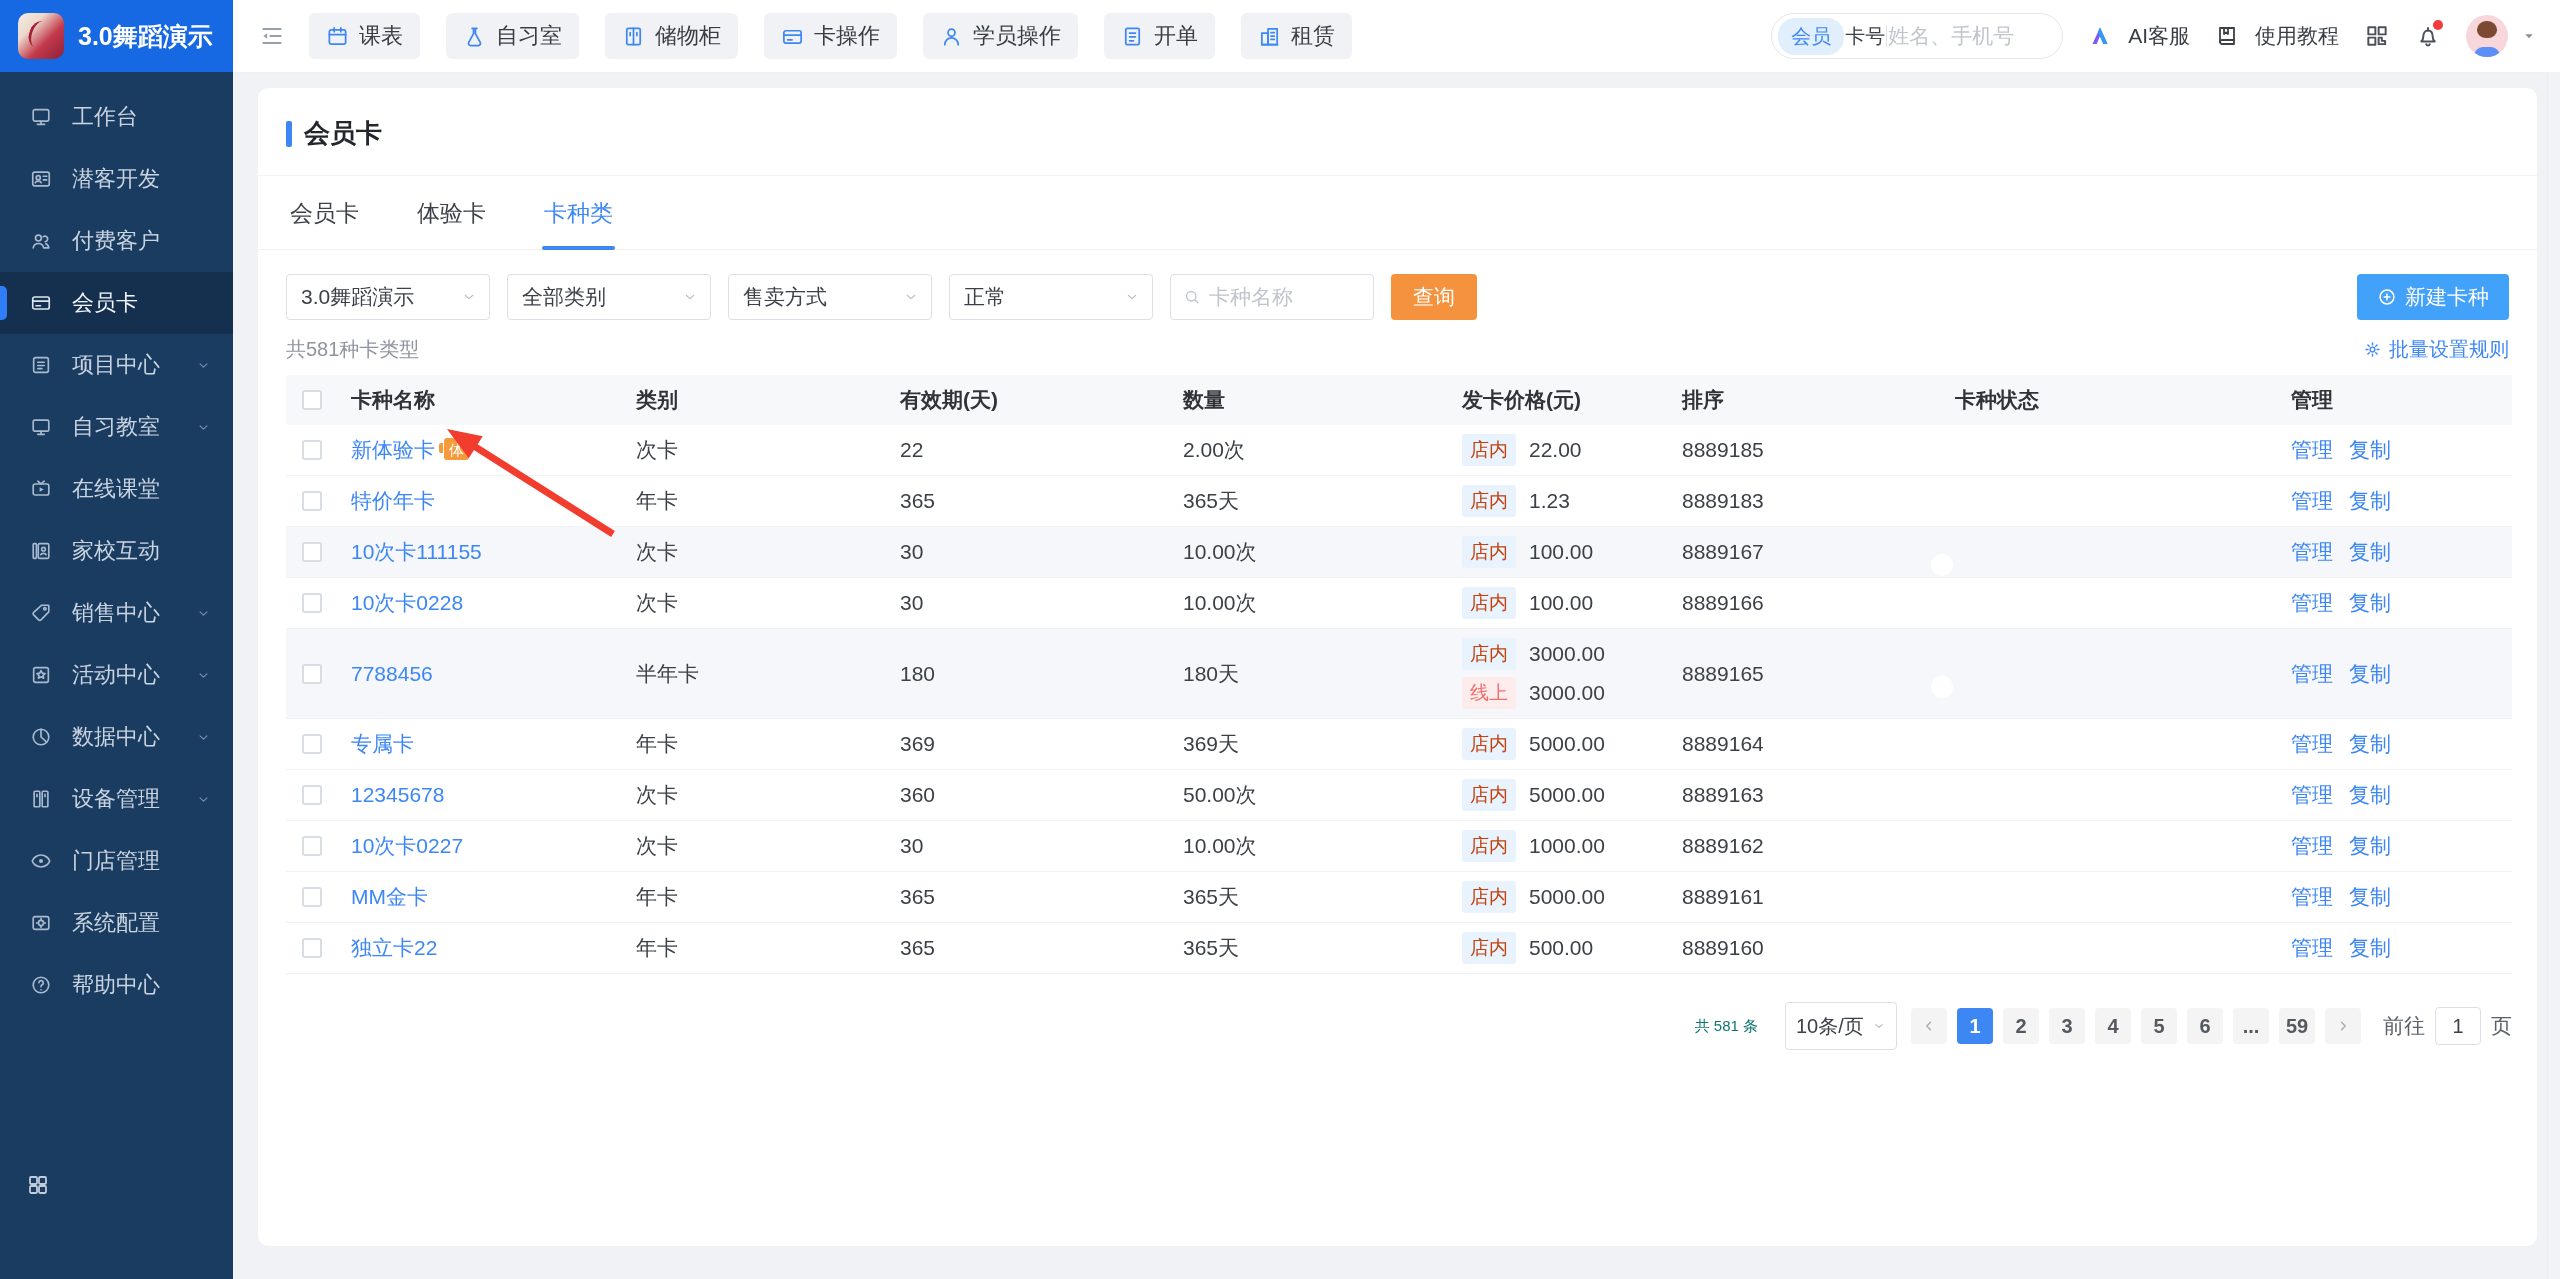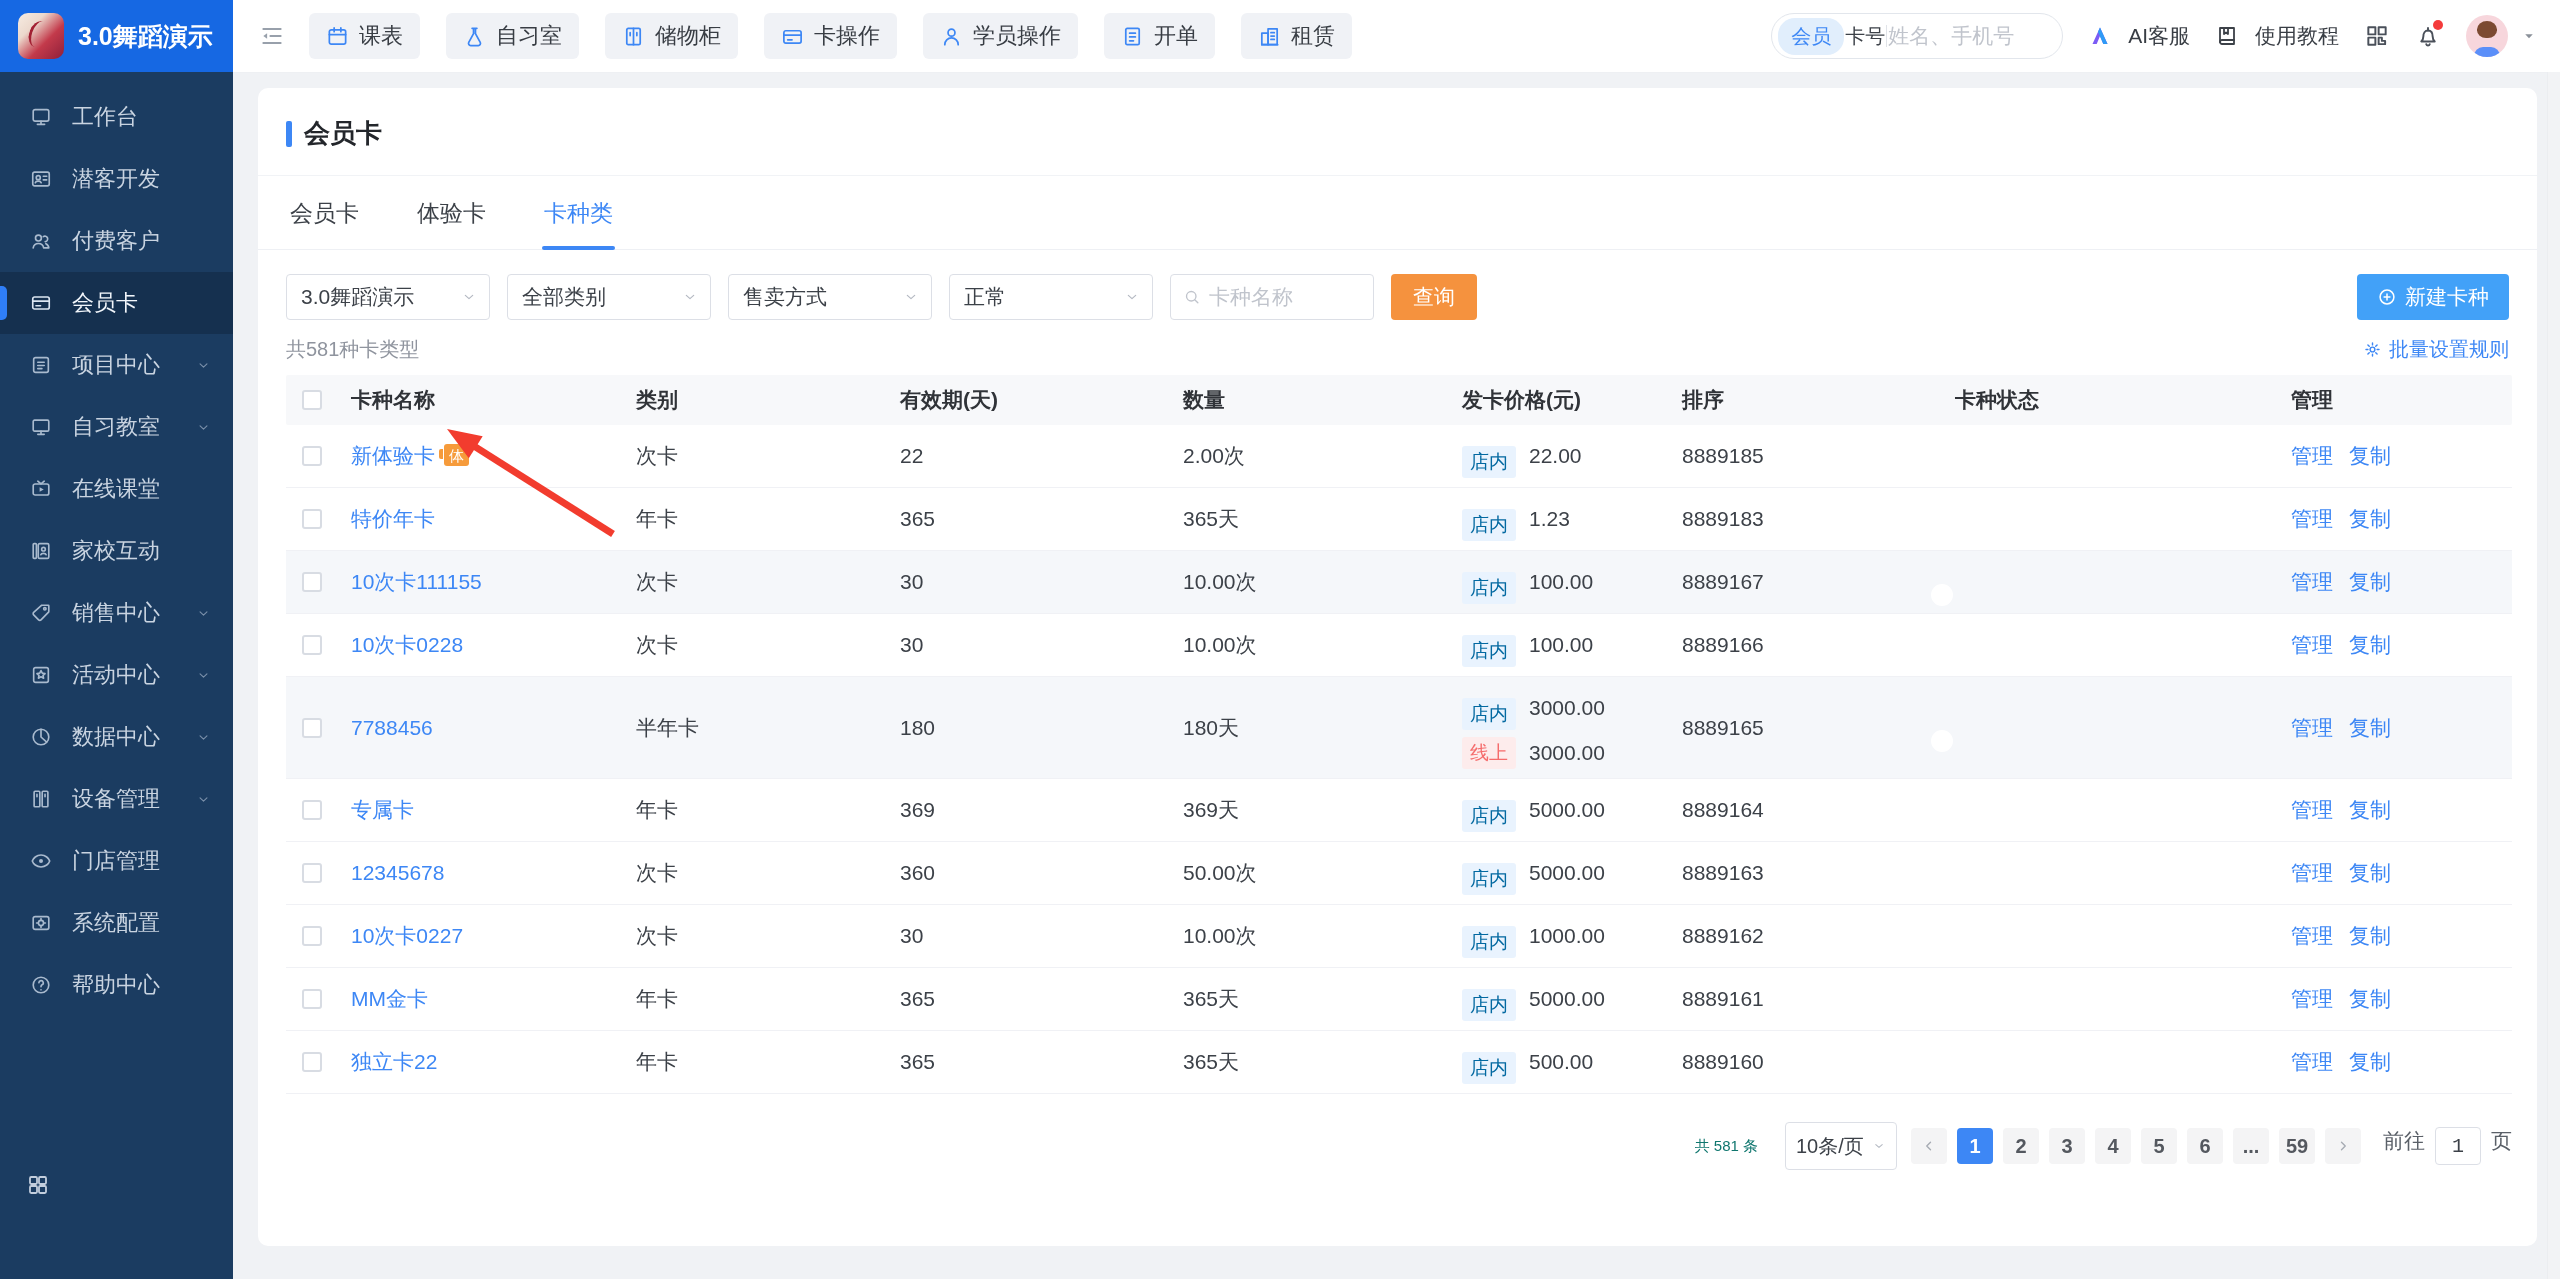--- a/index.html
+++ b/index.html
@@ -79,39 +79,39 @@
   .t-row { min-height:51px; border-bottom:1px solid #f0f1f5; font-size:21px; color:#3c4148; }
   .t-row.hl { background:#f5f7fa; }
   .cell-check { padding-left:16px; }
   .checkbox { width:20px; height:20px; border:2px solid #d8dce3; border-radius:3px; background:#fff; display:block; cursor:pointer; }
   .name-link { color:#3d87f5; cursor:pointer; }
   .badge-ticket { display:inline-block; margin-left:9px; background:#f69b3b; color:#fff; font-size:15px; line-height:1; padding:4px 5px 3px; border-radius:3px; position:relative; vertical-align:2px; }
   .badge-ticket::before { content:''; position:absolute; left:-5px; top:5px; width:4px; height:10px; background:#f69b3b; border-radius:2px 0 0 2px; }
   .price-cell { display:flex; flex-direction:column; gap:7px; padding:9px 0; }
   .price-line { display:flex; align-items:center; gap:13px; }
   .chan-tag { font-size:19px; padding:3px 8px; border-radius:3px; white-space:nowrap; }
-  .chan-store { background:#e9f3fe; color:#0369a1;margin-top:12px; }
+  .chan-store { background:#e9f3fe; color:#c2410c; }
   .chan-online { background:#fdecec; color:#f56c6c; }
   .toggle { width:49px; height:26px; border-radius:13px; background:#3d87f5; position:relative; cursor:pointer; }
   .toggle::after { content:''; position:absolute; right:2px; top:2px; width:22px; height:22px; border-radius:50%; background:#fff; }
   .actions { display:flex; gap:16px; }
   .action-link { color:#3d87f5; font-size:21px; cursor:pointer; white-space:nowrap; }
 
   
   .pagination { display:flex; align-items:center; justify-content:flex-end; gap:14px; margin:28px 25px 0 0; }
   .pg-total { font-size:15px; color:#0f766e; margin-right:13px; white-space:nowrap; }
   .pg-select { width:112px; height:48px; border:1px solid #dcdfe6; border-radius:4px; display:flex; align-items:center; justify-content:space-between; padding:0 10px; cursor:pointer; }
   .pg-select .val { font-size:20px; color:#3c4148; white-space:nowrap; }
   .pg-select .chev { width:14px; height:14px; color:#b4b9c2; flex:none; }
   .pg-pages { display:flex; align-items:center; gap:10px; }
   .pg-btn { min-width:36px; height:36px; border-radius:4px; background:#f4f4f5; color:#54585f; font-size:20px; display:flex; align-items:center; justify-content:center; cursor:pointer; padding:0 6px; font-weight:600; }
   .pg-btn.active { background:#3d87f5; color:#fff; }
   .pg-btn.nav { color:#a6abb3; }
   .pg-btn.nav .icon { width:18px; height:18px; }
-  .pg-goto { display:flex; align-items:flex-start; gap:10px; margin-left:8px; font-size:21px; color:#5a6068;font-family:Liberation Mono, monospace; }
+  .pg-goto { display:flex; align-items:center; gap:10px; margin-left:8px; font-size:21px; color:#5a6068; }
   .goto-input { width:46px; height:38px; border:1px solid #dcdfe6; border-radius:4px; text-align:center; font-size:20px; color:#3c4148; font-family:inherit; background:#fff; }
 
   .scroll-strip { position:absolute; right:0; top:72px; bottom:0; width:13px; background:#f2f3f5; border-left:1px solid #ebedf0; z-index:6; }
   .annotation { position:absolute; left:0; top:0; width:2560px; height:1279px; pointer-events:none; z-index:9; }
 </style>
 </head>
 <body>
 
 <aside class="sidebar">
   <div class="side-header">

